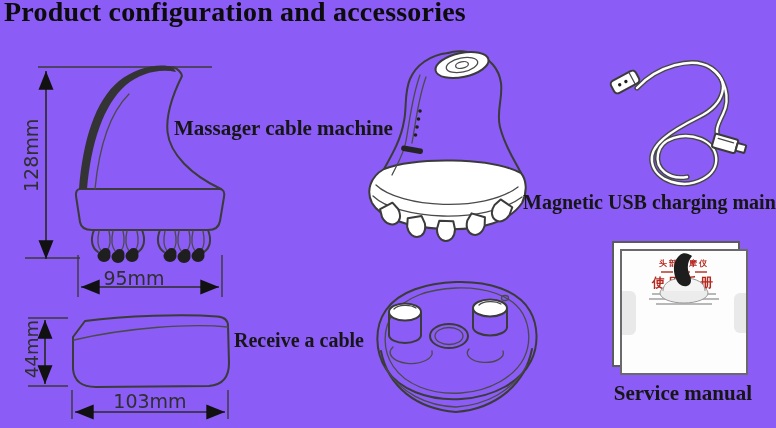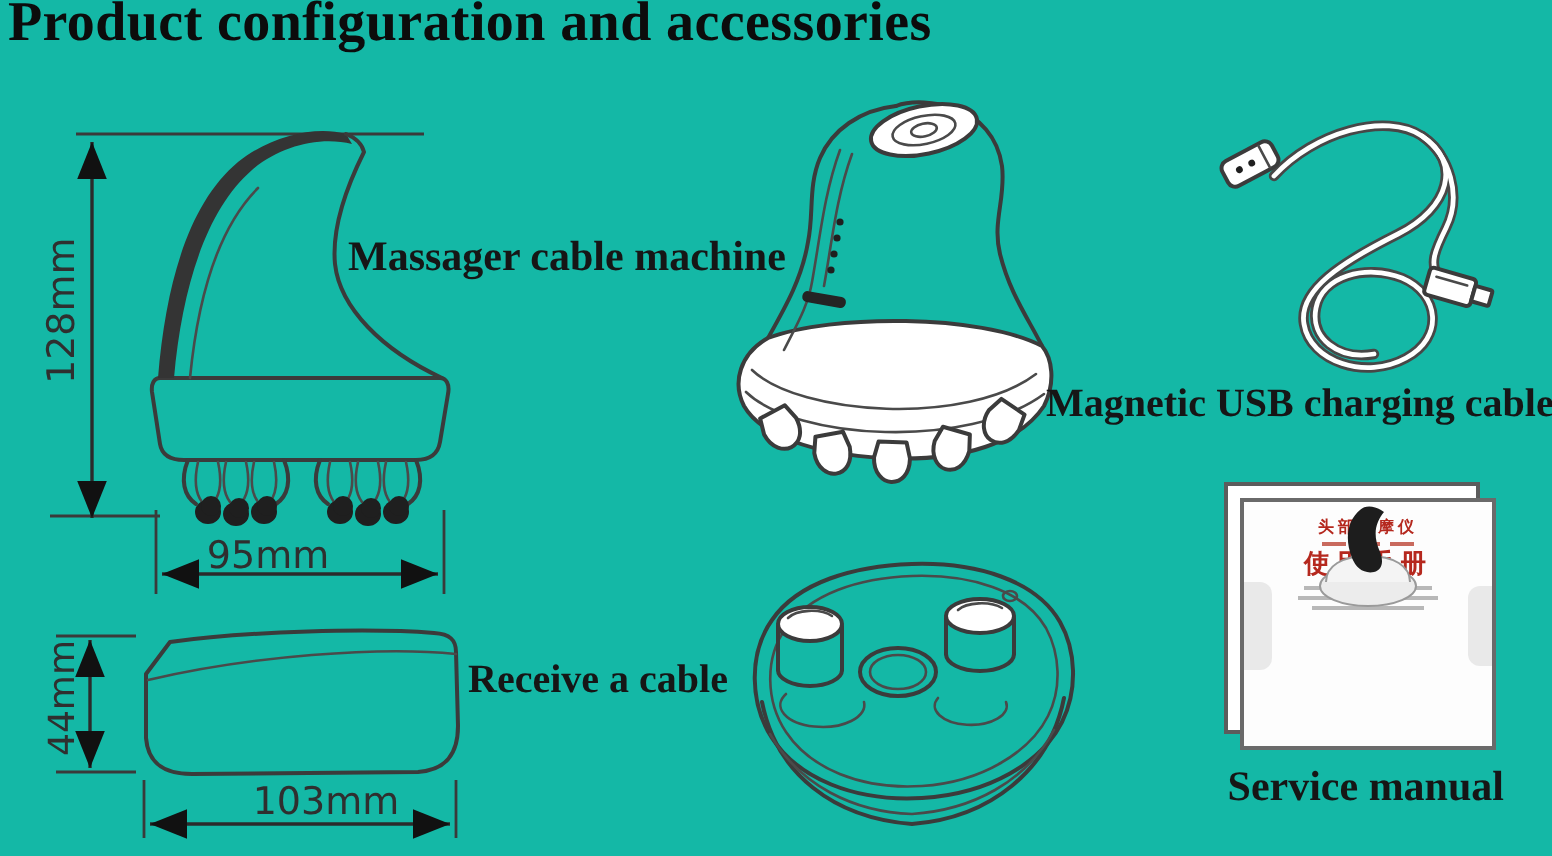--- a/index.html
+++ b/index.html
@@ -1,17 +1,17 @@
 <!DOCTYPE html>
 <html><head>
 <meta charset="utf-8">
 <style>
   html,body{margin:0;padding:0;background:#ffffff;}
   .stage{
-    position:relative;width:776px;height:428px;background:#14b8a6;
+    position:relative;width:776px;height:428px;background:#8b5cf6;
     font-family:"Liberation Serif","DejaVu Serif",serif;color:#111;
     overflow:hidden;
   }
   .page-title{
     position:absolute;left:4px;top:-4px;
     font-size:28px;font-weight:bold;letter-spacing:.2px;color:#0c0c0c;
     font-family:"Liberation Serif","DejaVu Serif",serif;
   }
   .part-label{
     position:absolute;font-size:21px;font-weight:600;color:#161616;white-space:nowrap;
@@ -177,21 +177,21 @@
       <circle class="dark" cx="31" cy="34" r="1.7"></circle>
     </g>
 
     <g transform="rotate(16 132 96)">
       <rect class="art-fillw" x="118" y="89" width="24" height="14" rx="2"></rect>
       <rect class="art-fillw" x="142" y="92" width="9" height="8" rx="1"></rect>
       <line class="art-thin" x1="122" y1="93" x2="138" y2="93"></line>
     </g>
   </svg>
 
-  <div class="part-label" style="left:523px;top:191px;font-size:20px;">Magnetic USB charging cable</div>
+  <div class="part-label" style="left:523px;top:191px;font-size:20px;">Magnetic USB charging main</div>
 
   <svg style="left:0;top:300px;" width="250" height="128" viewBox="0 0 250 128">
     <defs>
       <marker id="arrB" viewBox="0 0 10 8" refX="10" refY="4" markerWidth="11" markerHeight="9" orient="auto-start-reverse">
           <path d="M0,0 L10,4 L0,8 Z" fill="#111"></path>
         </marker>
     </defs>
     <g>
       <line class="extline" x1="28" y1="18" x2="68" y2="18"></line>
       <line class="extline" x1="28" y1="86" x2="68" y2="86"></line>
@@ -201,21 +201,21 @@
       <line class="extline" x1="72" y1="90" x2="72" y2="119"></line>
       <line class="extline" x1="228" y1="90" x2="228" y2="119"></line>
       <line class="dimline" x1="75" y1="112" x2="225" y2="112" marker-start="url(#arrB)" marker-end="url(#arrB)"></line>
     </g>
 
     <path class="art" d="M73,37 L85,21 C125,15.5 185,14 217,16.5 C225,17 228,20 228,26 L229,63 C229,77 223,85 209,86 L96,87 C81,87 74,81 73,69 Z"></path>
     <path class="art-thin" d="M74,40 C125,28 190,23 228,27"></path>
   </svg>
 
   <div class="dim-label dim-vert" style="left:4px;top:343px;width:52px;height:18px;font-size:18px;">44mm</div>
-  <div class="dim-label" style="left:118px;top:390px;width:90px;">103mm</div>
+  <div class="dim-label" style="left:105px;top:390px;width:90px;">103mm</div>
 
   <div class="part-label" style="left:234px;top:329px;font-size:20px;">Receive a cable</div>
 
   <svg style="left:355px;top:275px;" width="205" height="150" viewBox="0 0 205 150">
 
     <path class="art" d="M101,7 C133,6 163,15 175,36 C183,50 184,70 176,86 C166,106 140,122 106,124 C72,126 44,114 31,94 C20,77 19,52 31,35 C44,16 72,8 101,7 Z"></path>
     <path class="art-thin" d="M101,13 C130,12 157,20 168,39 C175,52 176,69 169,83 C160,101 136,116 106,118 C75,120 50,109 38,91 C28,76 27,54 38,39 C50,22 74,14 101,13 Z"></path>
 
     <path class="art" d="M26,76 C33,112 62,134 101,137 C140,134 170,110 177,74"></path>
     <path class="art-thin" d="M30,92 C45,118 72,131 101,132 C131,130 158,116 172,90"></path>

